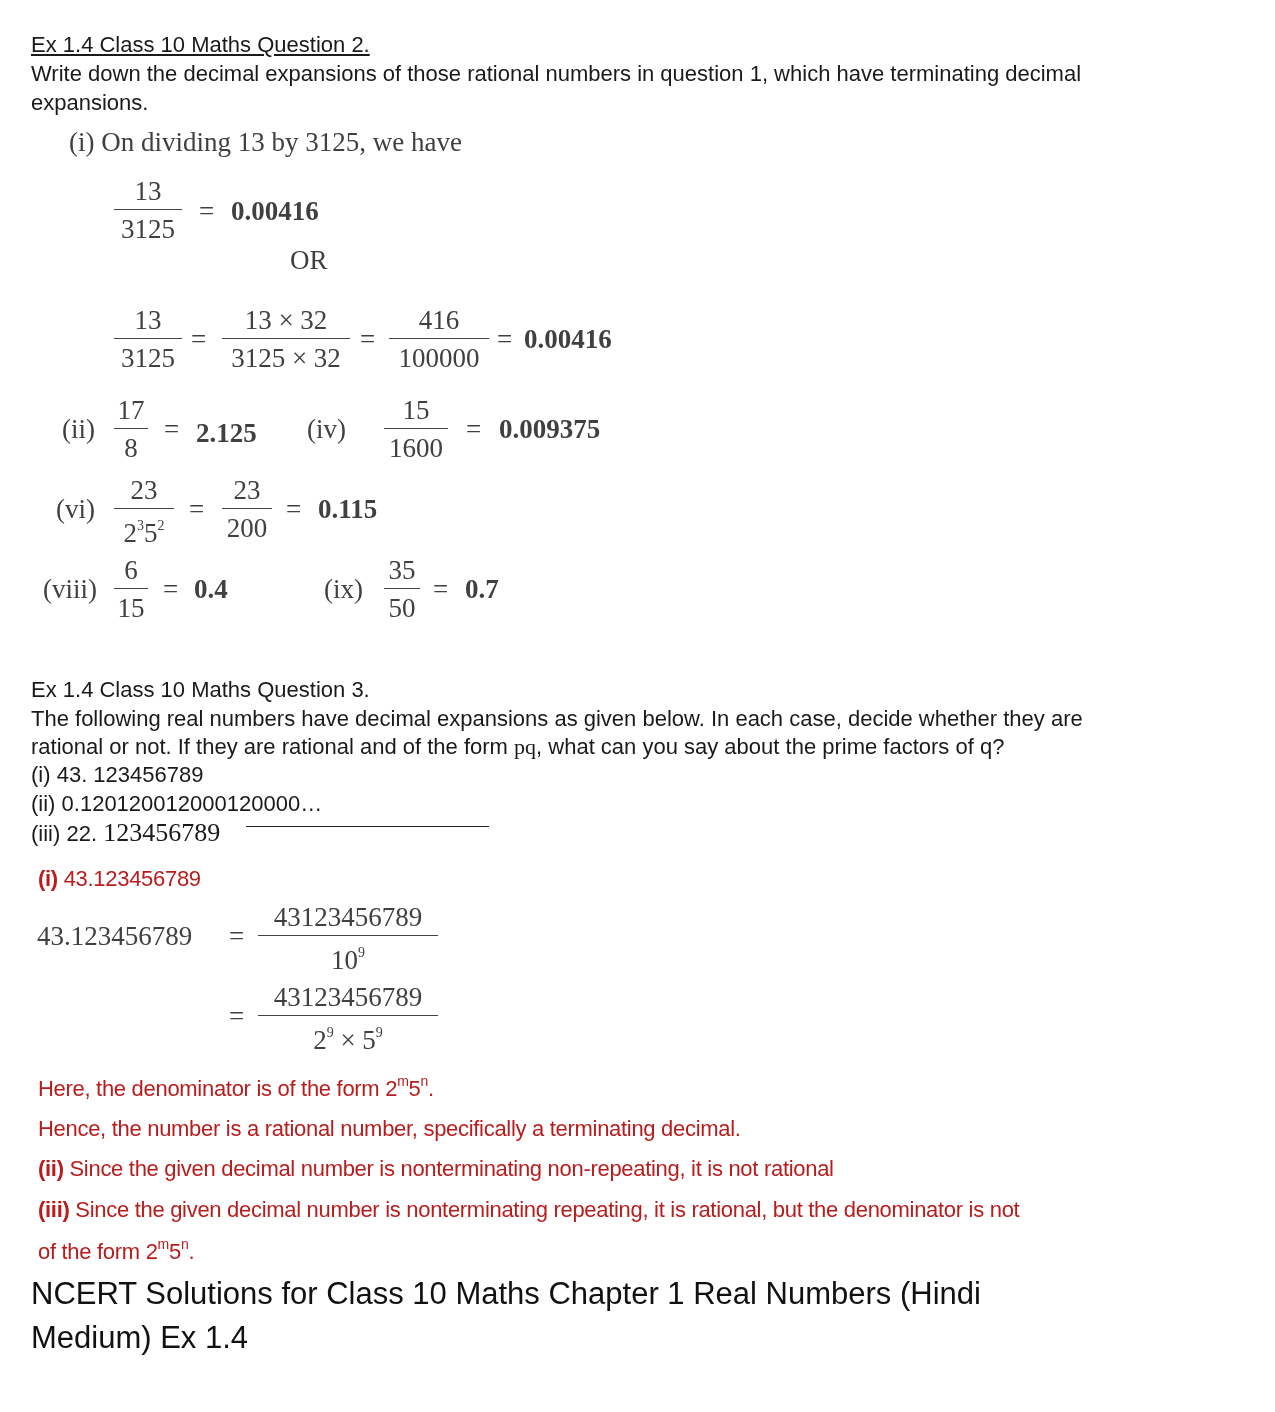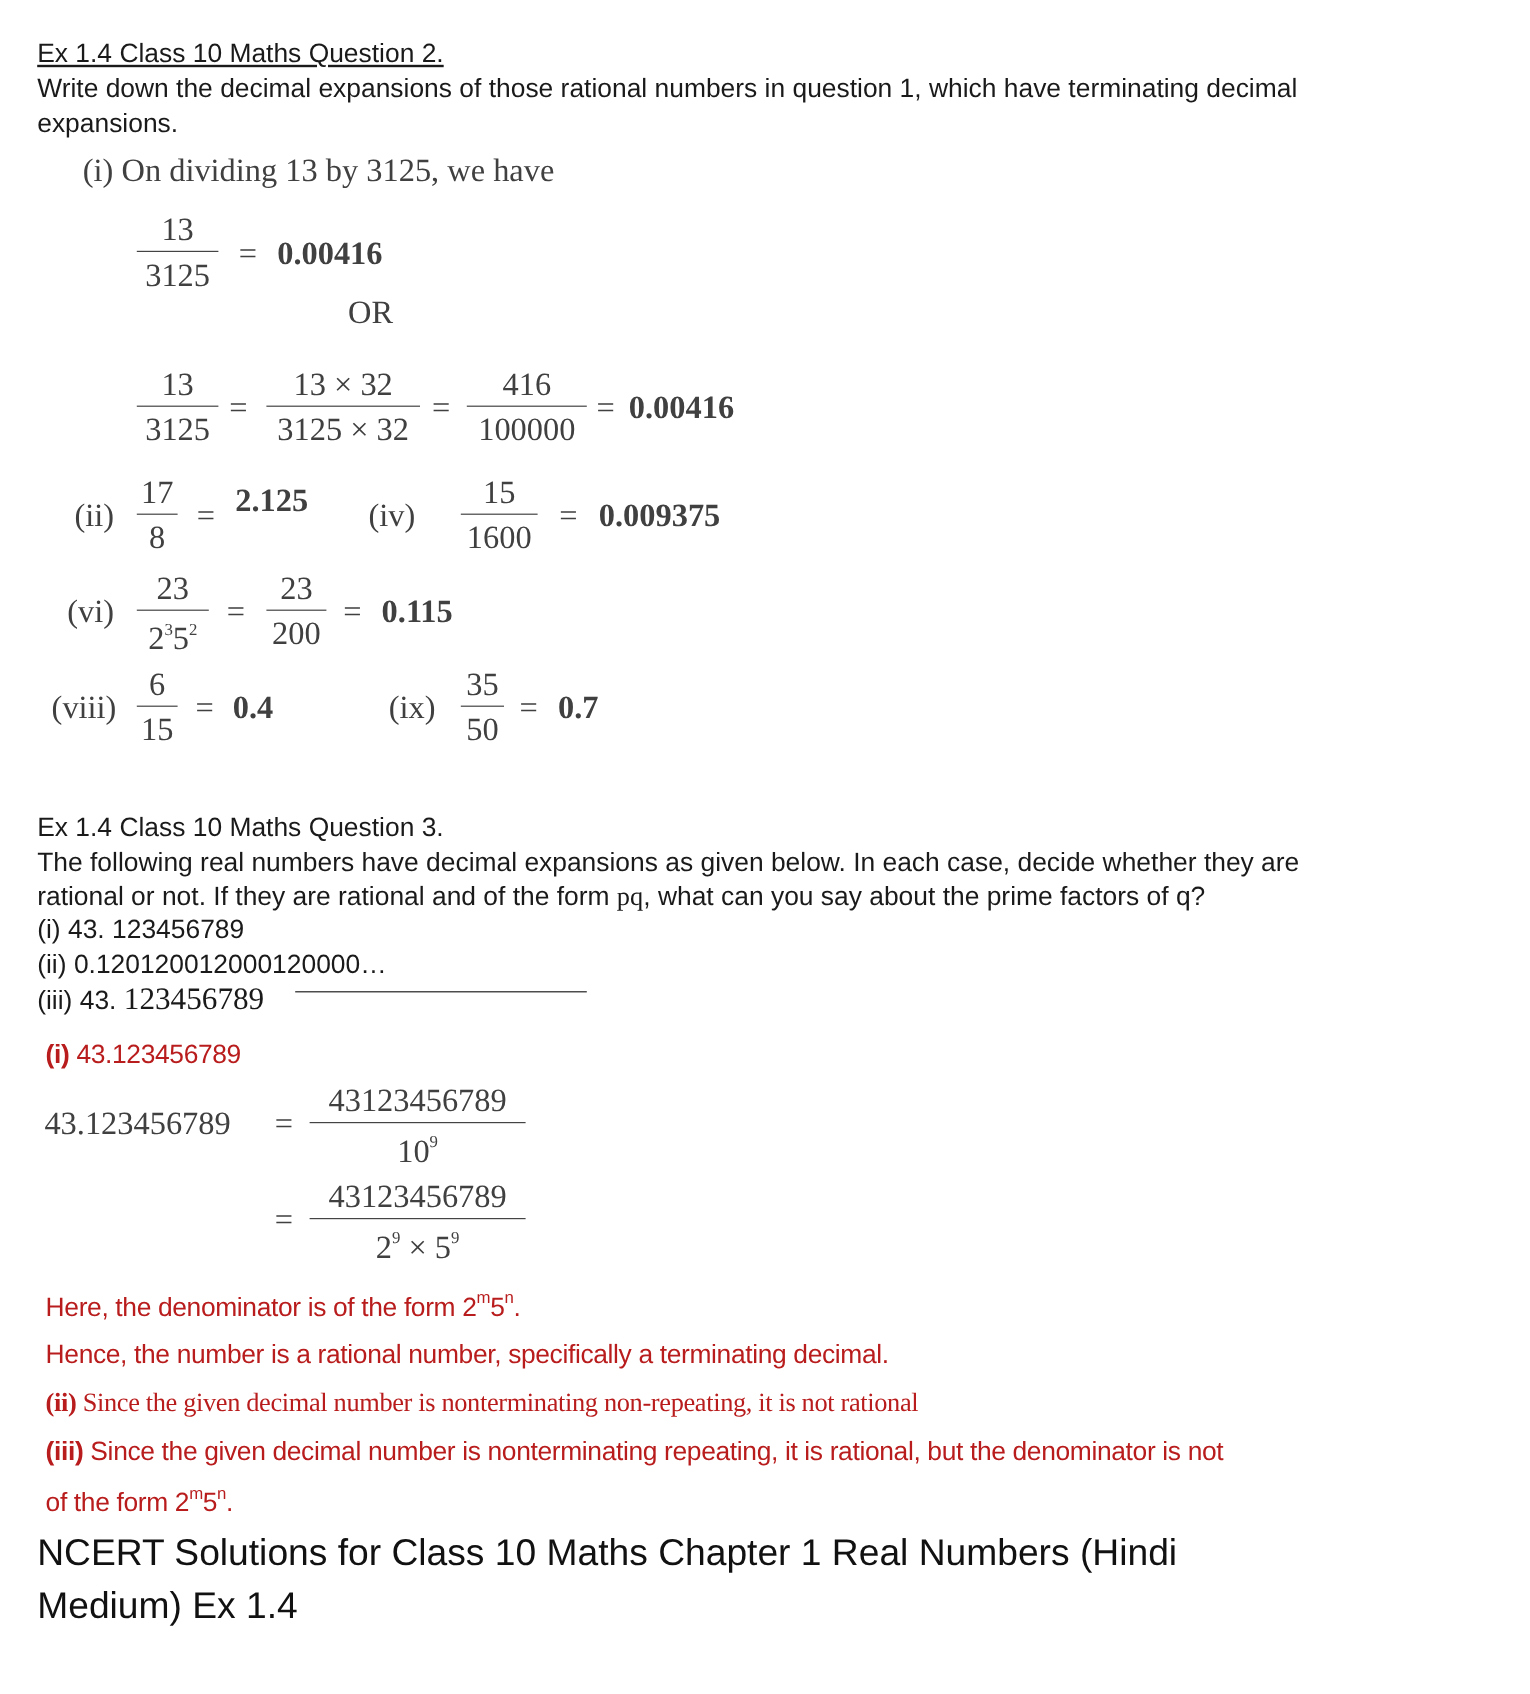--- a/index.html
+++ b/index.html
@@ -55,21 +55,21 @@
 <div class="abs math" style="left:497px; top:324px;">=</div>
 <div class="abs math bold" style="left:524px; top:324px;">0.00416</div>
 
 <div class="abs math" style="left:62px; top:414px;">(ii)</div>
 <div class="frac math" style="left:114px; top:395px; width:34px;">
   <span class="num">17</span>
   <span class="bar"></span>
   <span class="den">8</span>
 </div>
 <div class="abs math" style="left:164px; top:414px;">=</div>
-<div class="abs math bold" style="left:196px; top:402px;">2.125</div>
+<div class="abs math bold" style="left:196px; top:418px;">2.125</div>
 
 <div class="abs math" style="left:307px; top:414px;">(iv)</div>
 <div class="frac math" style="left:384px; top:395px; width:64px;">
   <span class="num">15</span>
   <span class="bar"></span>
   <span class="den">1600</span>
 </div>
 <div class="abs math" style="left:466px; top:414px;">=</div>
 <div class="abs math bold" style="left:499px; top:414px;">0.009375</div>
 
@@ -111,21 +111,21 @@
 <div class="abs sans q-text" style="left:31px; top:732px;">
   <span>rational or not. If they are rational and of the form </span><span class="serif">pq</span><span>, what can you say about the prime factors of q?</span>
 </div>
 <div class="abs sans q-text" style="left:31px; top:760px;">
   <span>(i)</span> <span>43. 123456789</span>
 </div>
 <div class="abs sans q-text" style="left:31px; top:789px;">
   <span>(ii)</span> <span>0.120120012000120000…</span>
 </div>
 <div class="abs sans q-text" style="left:31px; top:818px;">
-  <span>(iii)</span> <span>43. </span><span class="serif" style="font-size:26px;">123456789</span>
+  <span>(iii)</span> <span>22. </span><span class="serif" style="font-size:26px;">123456789</span>
 </div>
 <div class="abs" style="left:246px; top:826px; width:243px; height:1px; background:#222;"></div>
 
 <div class="abs sans sol-text" style="left:38px; top:866px;">
   <span class="bold">(i)</span> <span>43.123456789</span>
 </div>
 
 <div class="abs math" style="left:37px; top:921px;">43.123456789</div>
 <div class="abs math" style="left:229px; top:921px;">=</div>
 <div class="frac math" style="left:258px; top:902px; width:180px;">
@@ -137,21 +137,21 @@
 <div class="frac math" style="left:258px; top:982px; width:180px;">
   <span class="num">43123456789</span>
   <span class="bar"></span>
   <span class="den"><span>2</span><span class="sup">9</span> <span>×</span> <span>5</span><span class="sup">9</span></span>
 </div>
 
 <div class="abs sans sol-text" style="left:38px; top:1075px;">
   <span>Here, the denominator is of the form 2</span><span class="sup">m</span><span>5</span><span class="sup">n</span><span>.</span>
 </div>
 <div class="abs sans sol-text" style="left:38px; top:1116px;">Hence, the number is a rational number, specifically a terminating decimal.</div>
-<div class="abs sans sol-text" style="left:38px; top:1156px;font-family:Liberation Serif, serif;">
+<div class="abs sans sol-text" style="left:38px; top:1156px;">
   <span class="bold">(ii)</span><span> Since the given decimal number is nonterminating non-repeating, it is not rational</span>
 </div>
 <div class="abs sans sol-text" style="left:38px; top:1197px;">
   <span class="bold">(iii)</span><span> Since the given decimal number is nonterminating repeating, it is rational, but the denominator is not</span>
 </div>
 <div class="abs sans sol-text" style="left:38px; top:1238px;">
   <span>of the form 2</span><span class="sup">m</span><span>5</span><span class="sup">n</span><span>.</span>
 </div>
 
 <div class="abs sans footer-title" style="left:31px; top:1272px;">NCERT Solutions for Class 10 Maths Chapter 1 Real Numbers (Hindi</div>

